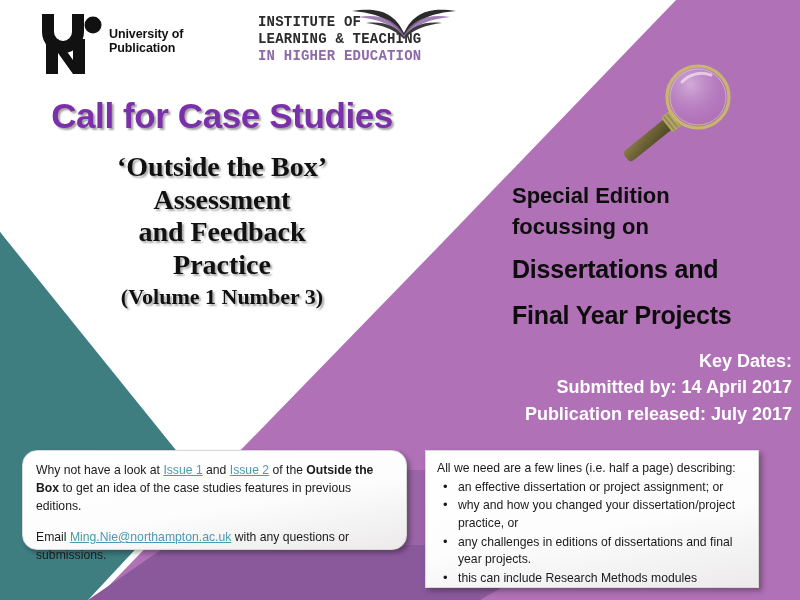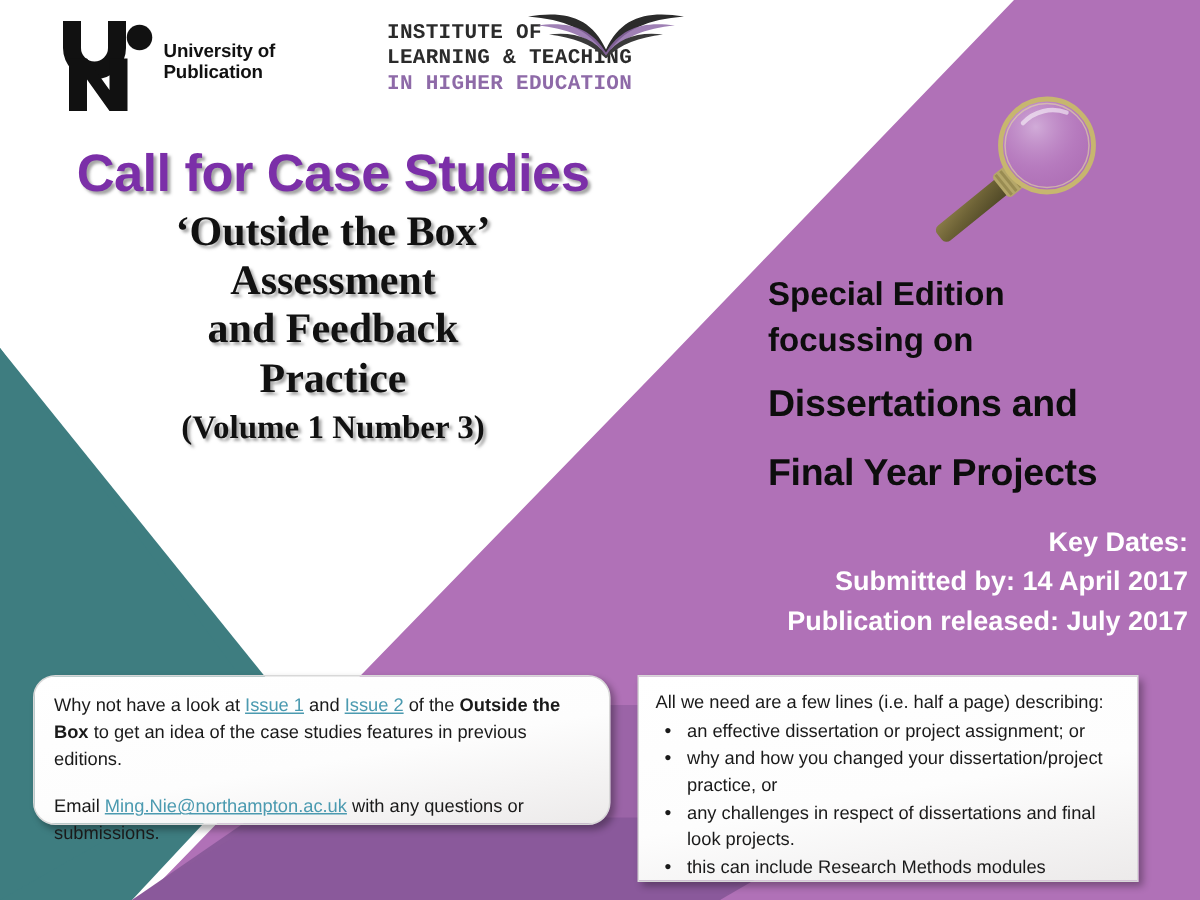--- a/index.html
+++ b/index.html
@@ -55,21 +55,21 @@
     font-weight: bold; font-size: 35px; color: #7B2FA8;
     letter-spacing: -0.4px;
     text-shadow: 2px 2px 2px rgba(90,90,90,0.55);
     line-height: 1.05;
   }
   .subtitle {
     font-family: "Liberation Serif", serif;
     font-weight: bold; color: #111;
     text-shadow: 2px 2px 2px rgba(100,100,100,0.55);
     line-height: 1.17;
-    margin-top: 4px;
+    margin-top: 16px;
   }
   .subtitle .l { display: block; font-size: 28px; }
   .subtitle .vol { display: block; font-size: 22px; margin-top: 2px; }
 
   
   .special-edition {
     position: absolute; left: 512px; top: 180px; width: 290px; z-index: 6;
     font-family: "Liberation Sans", sans-serif;
     color: #0d0d0d;
     line-height: 1.42;
@@ -234,18 +234,18 @@
     <p>
       <span>Email </span><a class="lnk" href="#">Ming.Nie@northampton.ac.uk</a><span> with any questions or submissions.</span>
     </p>
   </div>
 
   <div class="callout" id="box-right">
     <div class="rb-intro">All we need are a few lines (i.e. half a page) describing:</div>
     <ul class="bullets">
       <li>an effective dissertation or project assignment; or</li>
       <li>why and how you changed your dissertation/project practice, or</li>
-      <li>any challenges in respect of dissertations and final look projects.</li>
+      <li>any challenges in editions of dissertations and final year projects.</li>
       <li>this can include Research Methods modules</li>
     </ul>
   </div>
 
 </div>
 
 </body></html>

